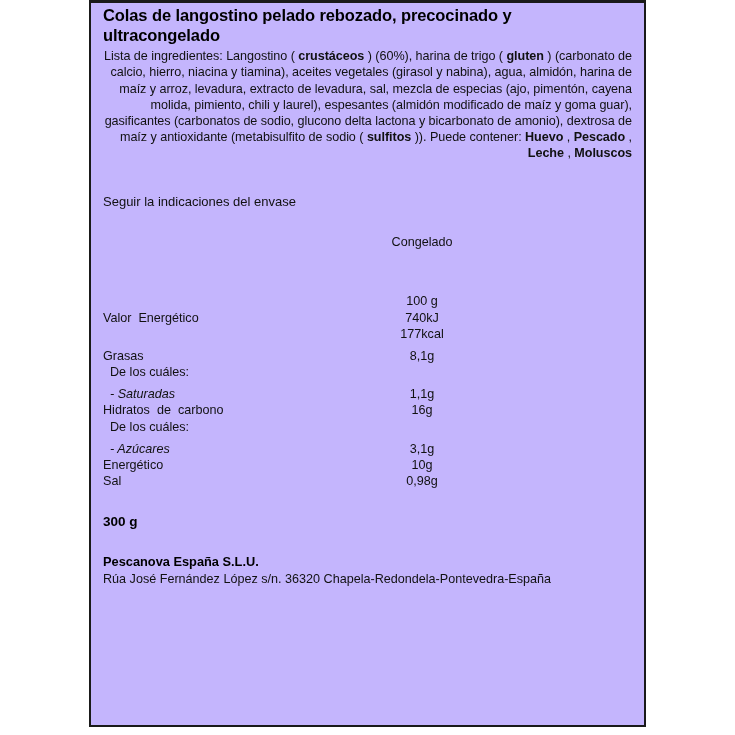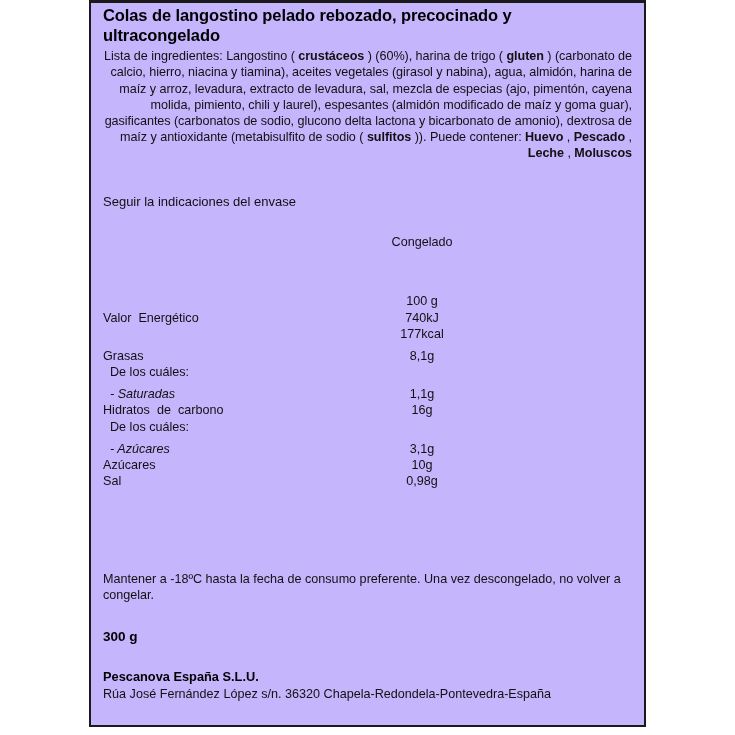--- a/index.html
+++ b/index.html
@@ -190,33 +190,32 @@
           <td></td>
           <td></td>
           <td></td>
         </tr>
         <tr>
           <td class="col-label row-dash">- Azúcares</td>
           <td class="col-value">3,1g</td>
           <td class="col-pad"></td>
         </tr>
         <tr>
-          <td class="col-label">Azúcares</td>
+          <td class="col-label">Energético</td>
           <td class="col-value">10g</td>
           <td class="col-pad"></td>
         </tr>
         <tr>
           <td class="col-label">Sal</td>
           <td class="col-value">0,98g</td>
           <td class="col-pad"></td>
         </tr>
       </tbody>
     </table>
 
-    <div id="storage-text">Mantener a -18ºC hasta la fecha de consumo preferente. Una vez descongelado, no volver a congelar.</div>
 
     <div id="net-weight">300 g</div>
 
     <div id="company-name">Pescanova España S.L.U.</div>
     <div id="company-address">Rúa José Fernández López s/n. 36320 Chapela-Redondela-Pontevedra-España</div>
 
   </div>
 </div>
 
 </body></html>

